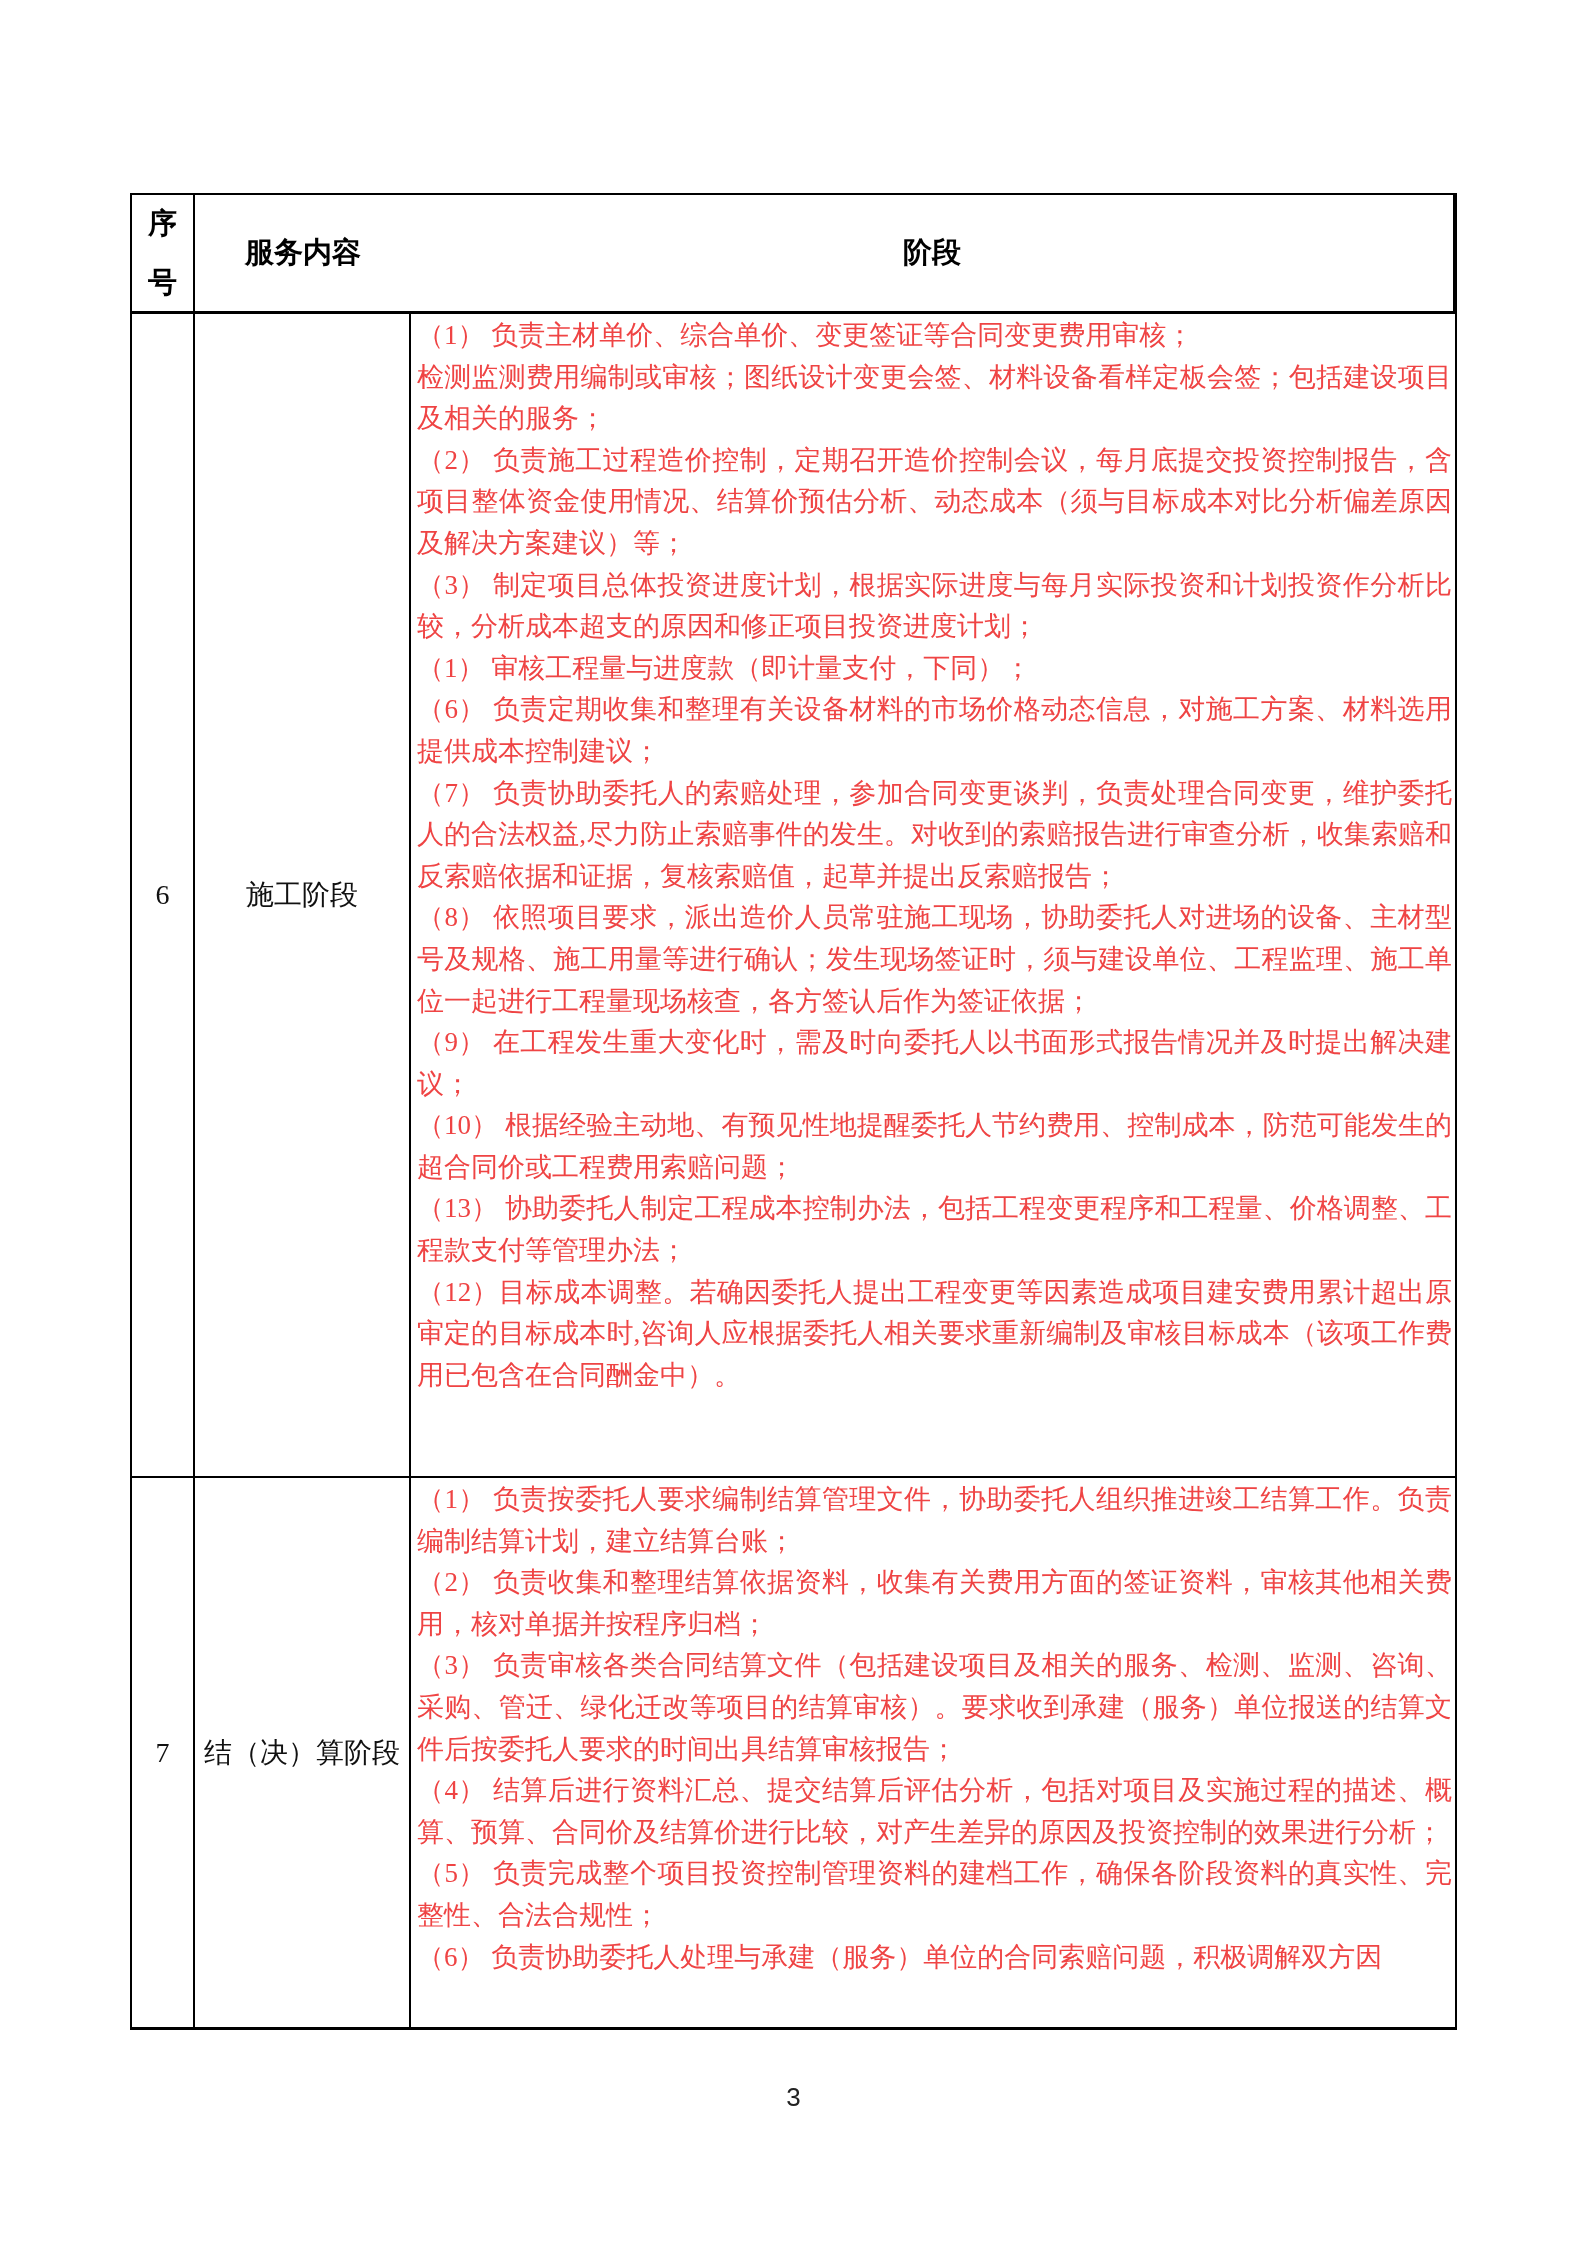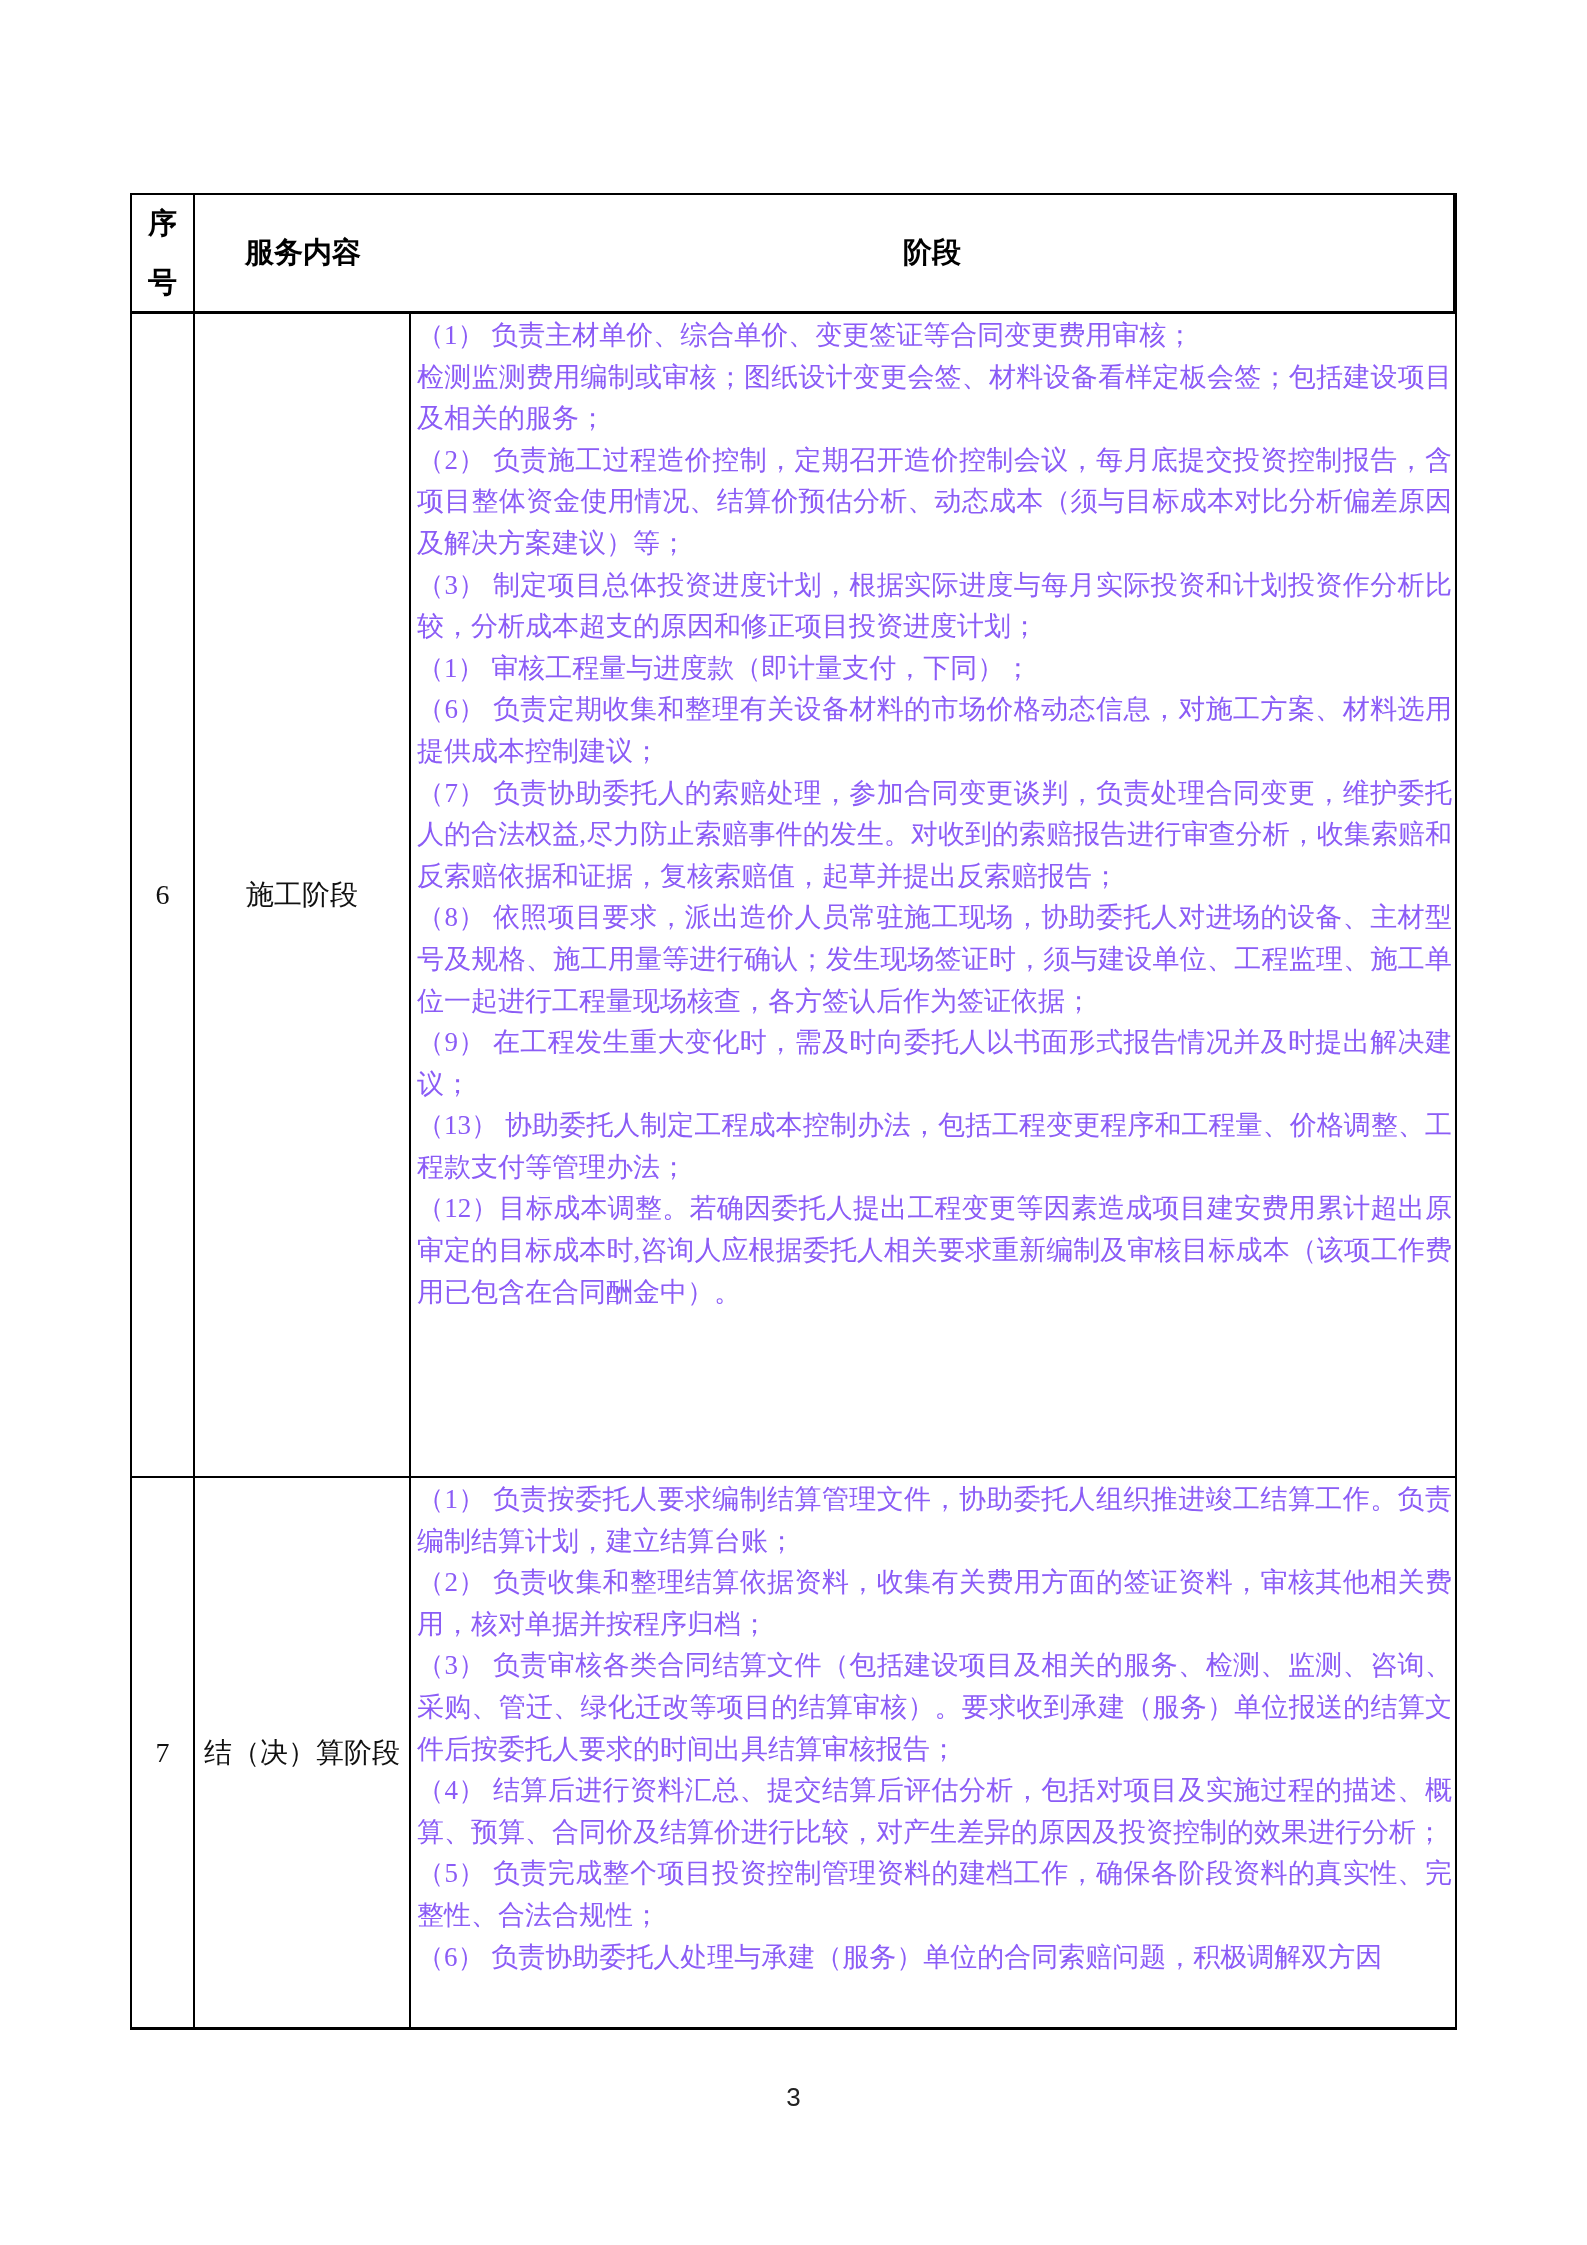--- a/index.html
+++ b/index.html
@@ -54,21 +54,21 @@
     display: flex;
     align-items: center;
     justify-content: center;
     font-size: 28px;
     color: #111111;
   }
   .content-cell {
     padding: 1px 3px 3px 6px;
     font-size: 27px;
     line-height: 41.6px;
-    color: #8b5cf6;
+    color: #ef4444;
   }
   .para {
     margin: 0;
     text-align: justify;
     text-justify: inter-ideograph;
     line-break: strict;
     word-break: normal;
   }
   .page-number {
     position: absolute;
@@ -98,20 +98,21 @@
     <div class="cell mid-cell content-cell">
         <p class="para">（1） 负责主材单价、综合单价、变更签证等合同变更费用审核；</p>
         <p class="para">检测监测费用编制或审核；图纸设计变更会签、材料设备看样定板会签；包括建设项目及相关的服务；</p>
         <p class="para">（2） 负责施工过程造价控制，定期召开造价控制会议，每月底提交投资控制报告，含项目整体资金使用情况、结算价预估分析、动态成本（须与目标成本对比分析偏差原因及解决方案建议）等；</p>
         <p class="para">（3） 制定项目总体投资进度计划，根据实际进度与每月实际投资和计划投资作分析比较，分析成本超支的原因和修正项目投资进度计划；</p>
         <p class="para">（1） 审核工程量与进度款（即计量支付，下同）；</p>
         <p class="para">（6） 负责定期收集和整理有关设备材料的市场价格动态信息，对施工方案、材料选用提供成本控制建议；</p>
         <p class="para">（7） 负责协助委托人的索赔处理，参加合同变更谈判，负责处理合同变更，维护委托人的合法权益,尽力防止索赔事件的发生。对收到的索赔报告进行审查分析，收集索赔和反索赔依据和证据，复核索赔值，起草并提出反索赔报告；</p>
         <p class="para">（8） 依照项目要求，派出造价人员常驻施工现场，协助委托人对进场的设备、主材型号及规格、施工用量等进行确认；发生现场签证时，须与建设单位、工程监理、施工单位一起进行工程量现场核查，各方签认后作为签证依据；</p>
         <p class="para">（9） 在工程发生重大变化时，需及时向委托人以书面形式报告情况并及时提出解决建议；</p>
+        <p class="para">（10） 根据经验主动地、有预见性地提醒委托人节约费用、控制成本，防范可能发生的超合同价或工程费用索赔问题；</p>
         <p class="para">（13） 协助委托人制定工程成本控制办法，包括工程变更程序和工程量、价格调整、工程款支付等管理办法；</p>
         <p class="para">（12）目标成本调整。若确因委托人提出工程变更等因素造成项目建安费用累计超出原审定的目标成本时,咨询人应根据委托人相关要求重新编制及审核目标成本（该项工作费用已包含在合同酬金中）。</p>
       </div>
 
     <div class="cell center-cell v-border">7</div>
     <div class="cell center-cell v-border">结（决）算阶段</div>
     <div class="cell content-cell">
         <p class="para">（1） 负责按委托人要求编制结算管理文件，协助委托人组织推进竣工结算工作。负责编制结算计划，建立结算台账；</p>
         <p class="para">（2） 负责收集和整理结算依据资料，收集有关费用方面的签证资料，审核其他相关费用，核对单据并按程序归档；</p>
         <p class="para">（3） 负责审核各类合同结算文件（包括建设项目及相关的服务、检测、监测、咨询、采购、管迁、绿化迁改等项目的结算审核）。要求收到承建（服务）单位报送的结算文件后按委托人要求的时间出具结算审核报告；</p>

